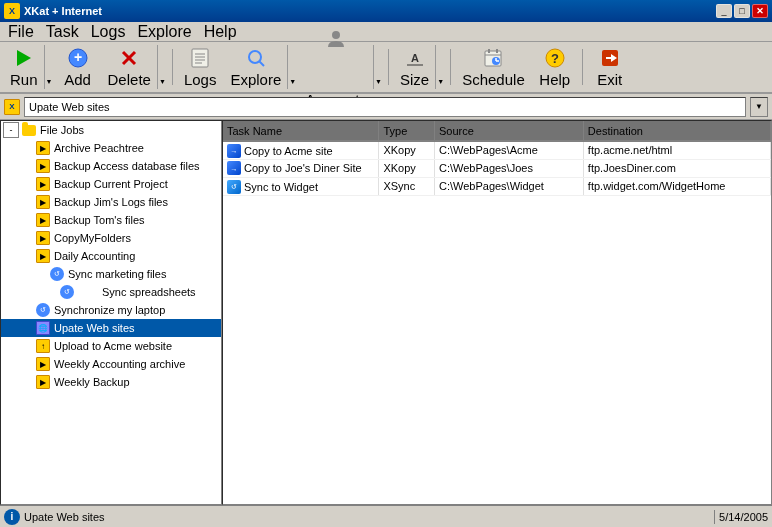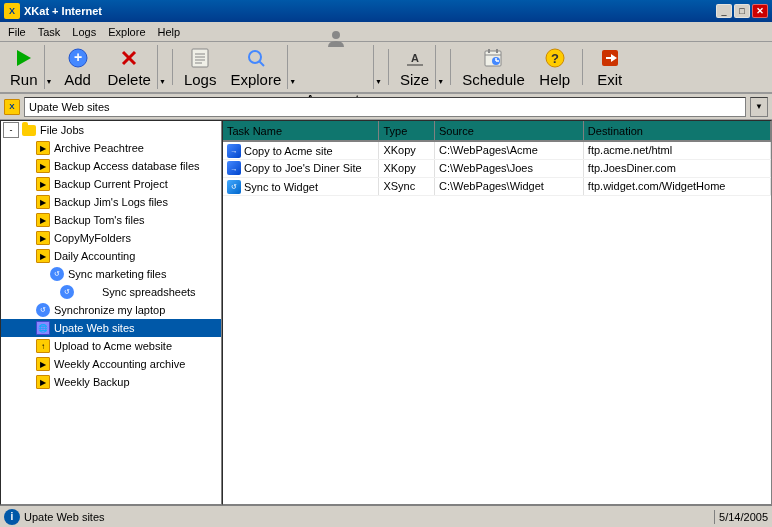--- a/index.html
+++ b/index.html
@@ -66,21 +66,21 @@
       background: #d4d0c8;
       border-bottom: 1px solid #999;
       height: 20px;
       display: flex;
       align-items: center;
       padding: 0 2px;
     }
     .menu-item {
       padding: 2px 6px;
       cursor: pointer;
-      font-size: 11px;
+      font-size: 16px;
     }
 
     
     .toolbar {
       background: #d4d0c8;
       border-bottom: 2px solid #999;
       height: 52px;
       display: flex;
       align-items: center;
       padding: 2px 4px;
@@ -270,21 +270,21 @@
       overflow: hidden;
     }
 
     
     .task-table {
       width: 100%;
       border-collapse: collapse;
       font-size: 11px;
     }
     .task-table th {
-      background: #0f766e;
+      background: #737373;
       border-right: 1px solid #808080;
       border-bottom: 2px solid #808080;
       padding: 2px 4px;
       text-align: left;
       font-weight: normal;
       height: 20px;
       cursor: pointer;
       white-space: nowrap;
     }
     .task-table td {

